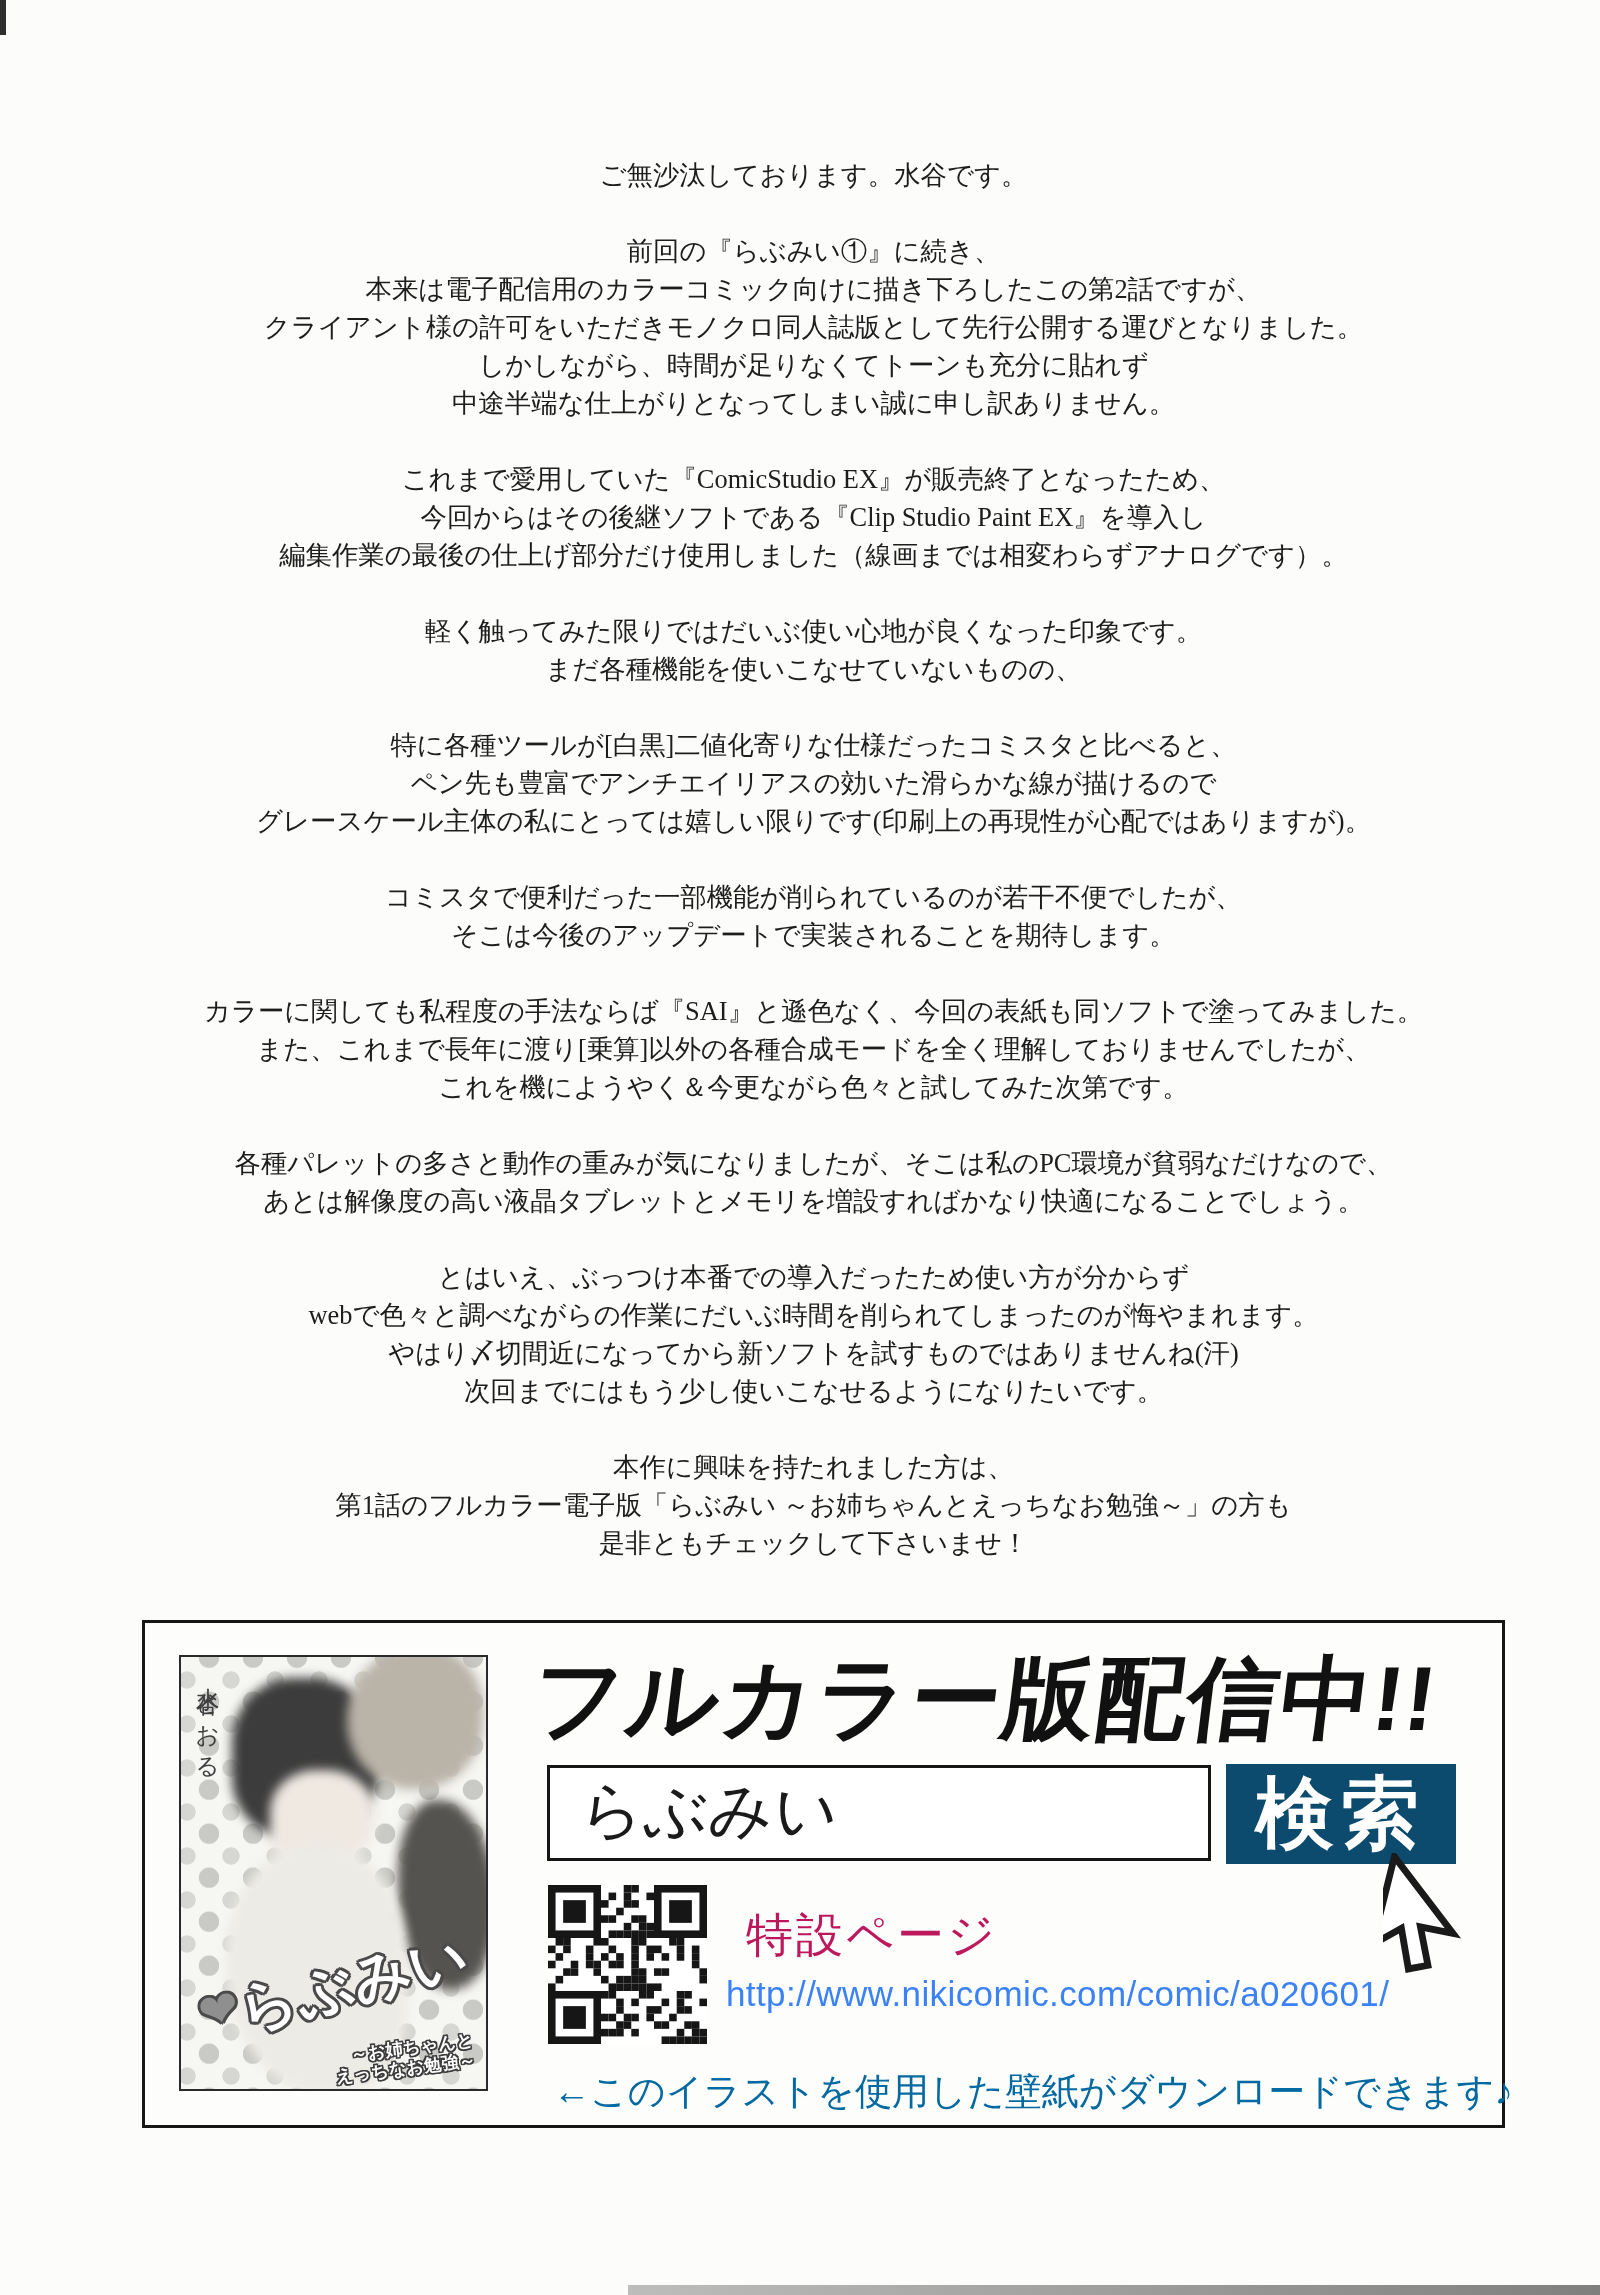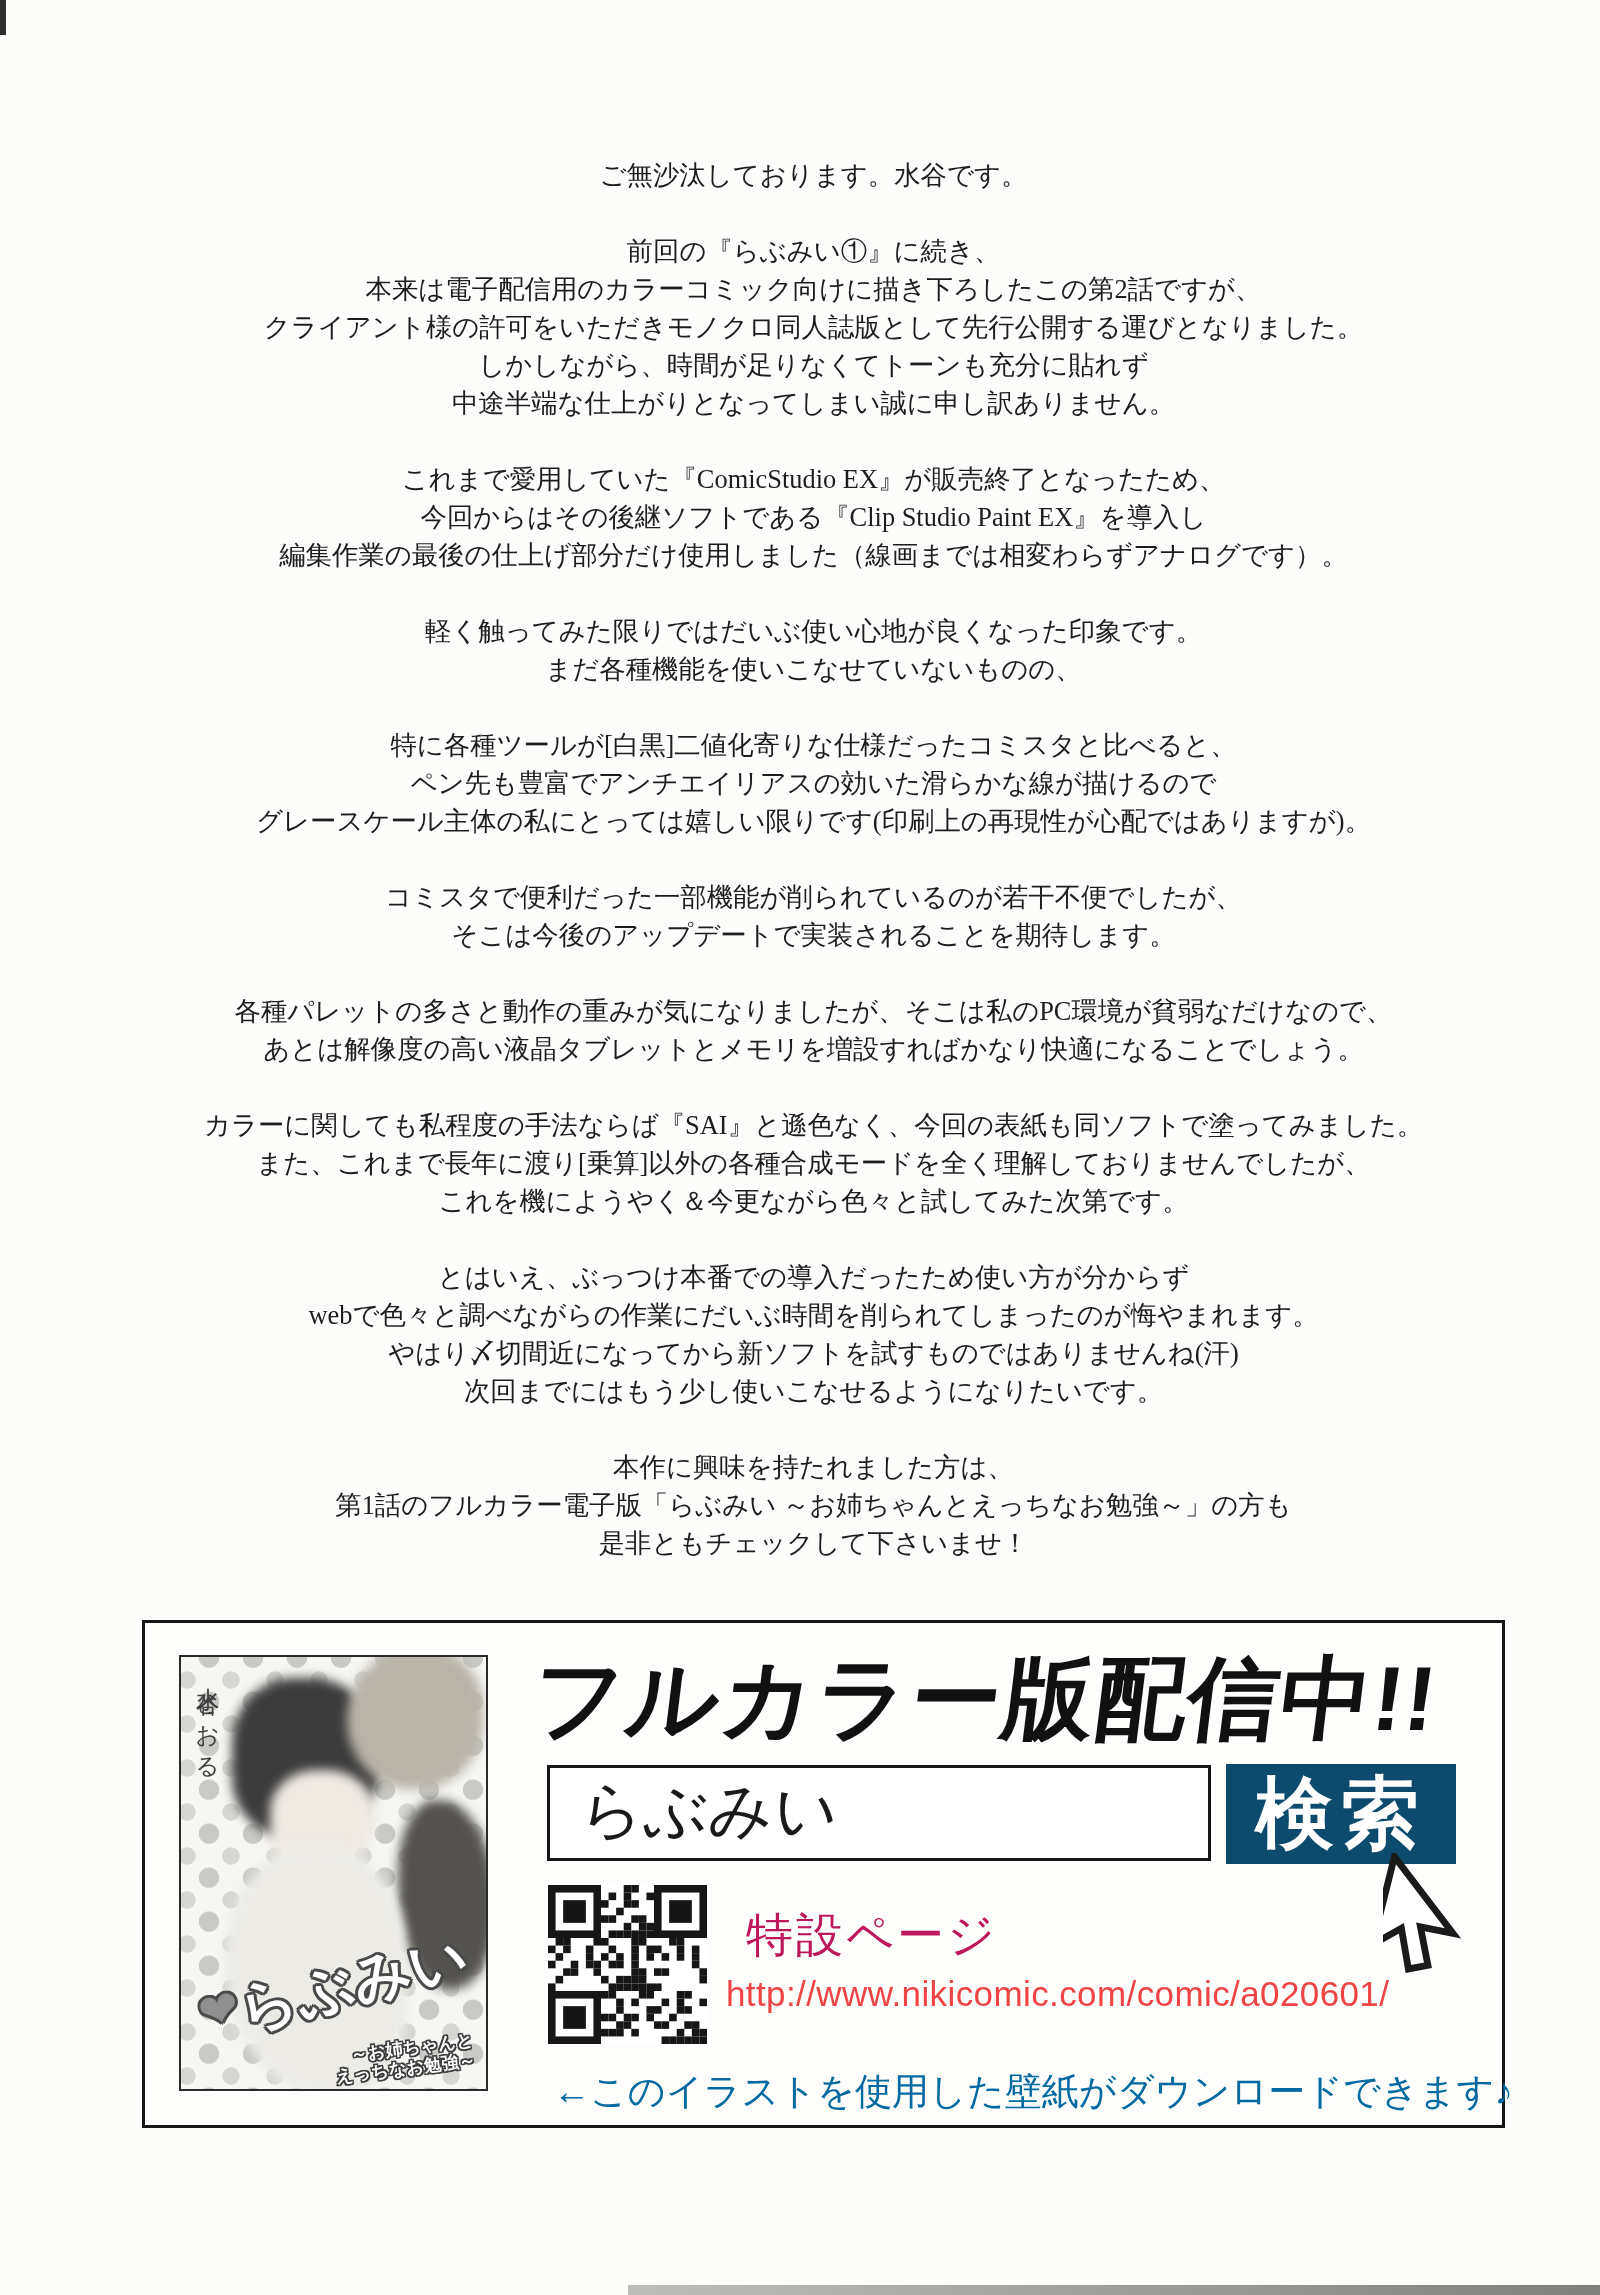--- a/index.html
+++ b/index.html
@@ -83,21 +83,21 @@
   }
   .cursor{position:absolute; left:1238px; top:230px; z-index:5;}
   .qr{position:absolute; left:403px; top:262px; width:159px; height:159px; background:#fff;}
   .qr svg{display:block;}
   .qr-label{
     position:absolute; left:601px; top:281px;
     font-size:47px; letter-spacing:3px; color:#be185d; white-space:nowrap;
   }
   .site-url{
     position:absolute; left:581px; top:351px;
-    font-size:35px; letter-spacing:0.4px; color:#ef4444; white-space:nowrap;
+    font-size:35px; letter-spacing:0.4px; color:#3b82f6; white-space:nowrap;
   }
   .wallpaper-note{
     position:absolute; left:408px; top:444px;
     font-size:37px; color:#0369a1; white-space:nowrap;
   }
   
   .scan-strip{
     position:absolute; left:628px; top:2285px; width:973px; height:10.6px;
     background:linear-gradient(to right,#bdbdbb,#7f7f7d);
   }
@@ -133,27 +133,27 @@
       <div class="par">
         <div class="line">特に各種ツールが[白黒]二値化寄りな仕様だったコミスタと比べると、</div>
         <div class="line">ペン先も豊富でアンチエイリアスの効いた滑らかな線が描けるので</div>
         <div class="line">グレースケール主体の私にとっては嬉しい限りです(印刷上の再現性が心配ではありますが)。</div>
       </div>
       <div class="par">
         <div class="line">コミスタで便利だった一部機能が削られているのが若干不便でしたが、</div>
         <div class="line">そこは今後のアップデートで実装されることを期待します。</div>
       </div>
       <div class="par">
-        <div class="line">各種パレットの多さと動作の重みが気になりましたが、そこは私のPC環境が貧弱なだけなので、</div>
-        <div class="line">あとは解像度の高い液晶タブレットとメモリを増設すればかなり快適になることでしょう。</div>
-      </div>
-      <div class="par">
         <div class="line">カラーに関しても私程度の手法ならば『SAI』と遜色なく、今回の表紙も同ソフトで塗ってみました。</div>
         <div class="line">また、これまで長年に渡り[乗算]以外の各種合成モードを全く理解しておりませんでしたが、</div>
         <div class="line">これを機にようやく＆今更ながら色々と試してみた次第です。</div>
+      </div>
+      <div class="par">
+        <div class="line">各種パレットの多さと動作の重みが気になりましたが、そこは私のPC環境が貧弱なだけなので、</div>
+        <div class="line">あとは解像度の高い液晶タブレットとメモリを増設すればかなり快適になることでしょう。</div>
       </div>
       <div class="par">
         <div class="line">とはいえ、ぶっつけ本番での導入だったため使い方が分からず</div>
         <div class="line">webで色々と調べながらの作業にだいぶ時間を削られてしまったのが悔やまれます。</div>
         <div class="line">やはり〆切間近になってから新ソフトを試すものではありませんね(汗)</div>
         <div class="line">次回までにはもう少し使いこなせるようになりたいです。</div>
       </div>
       <div class="par">
         <div class="line">本作に興味を持たれました方は、</div>
         <div class="line">第1話のフルカラー電子版「らぶみい ～お姉ちゃんとえっちなお勉強～」の方も</div>

